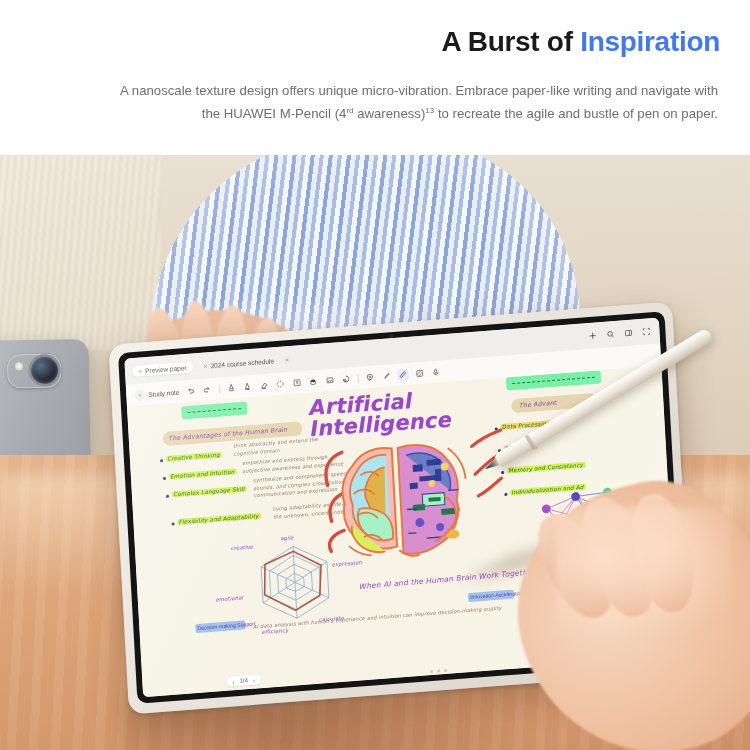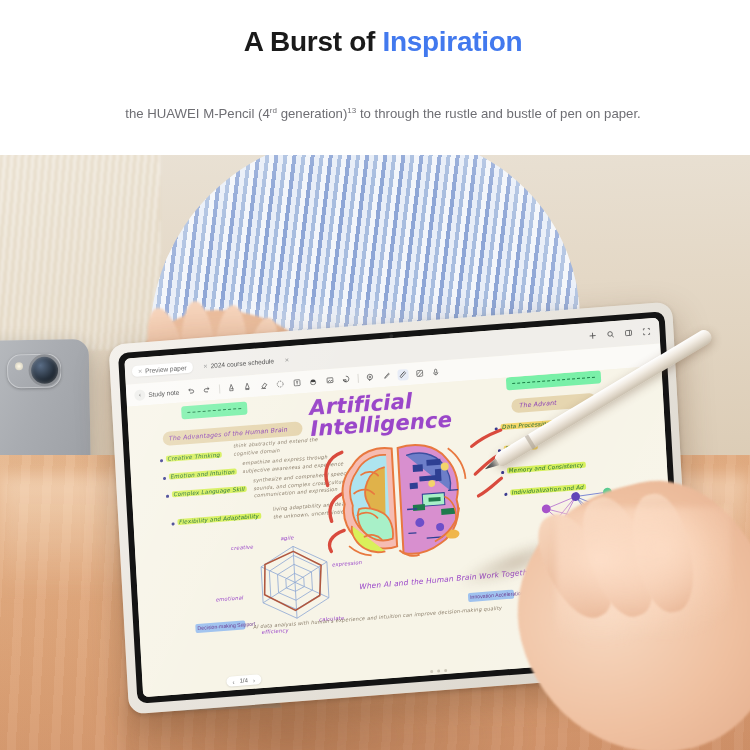--- a/index.html
+++ b/index.html
@@ -9,21 +9,21 @@
     font-family: "Liberation Sans", sans-serif;
     background: #ffffff;
     -webkit-font-smoothing: antialiased;
   }
 
   
   .header {
     height: 155px;
     background: #ffffff;
     padding: 24px 30px 0 46px;
-    text-align: center;
+    text-align: right;
   }
   .headline {
     font-size: 28px;
     font-weight: bold;
     letter-spacing: -0.3px;
     color: #1a1a1a;
     line-height: 1.25;
   }
   .headline .accent { color: #4279ee; }
   .subtitle {
@@ -412,22 +412,22 @@
   }
 </style>
 </head>
 <body>
 
 <div class="header">
   <div class="headline">
     <span>A Burst of </span><span class="accent">Inspiration</span>
   </div>
   <div class="subtitle">
-    <br>
-    <span>the HUAWEI M-Pencil (4</span><sup>rd</sup><span> generation)</span><sup>13</sup><span> to through the rustle and bustle of pen on paper.</span>
+    <span>A nanoscale texture design offers unique micro-vibration. Embrace paper-like writing and navigate with</span><br>
+    <span>the HUAWEI M-Pencil (4</span><sup>rd</sup><span> awareness)</span><sup>13</sup><span> to recreate the agile and bustle of pen on paper.</span>
   </div>
 </div>
 
 <div class="scene">
 
   <div class="bg-wall"></div>
   <div class="bg-knit"></div>
   <div class="person"></div>
   <div class="person-shadow"></div>
 

